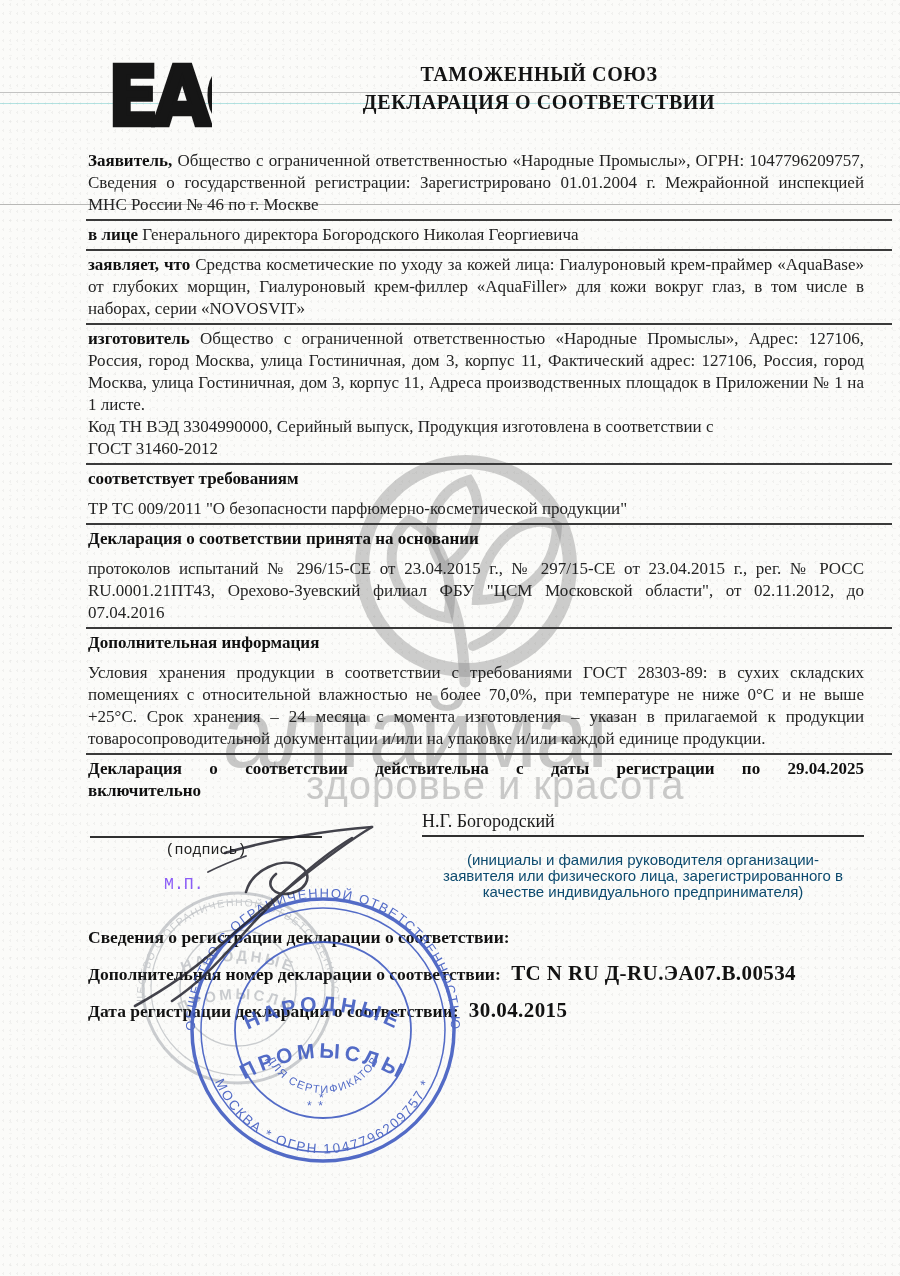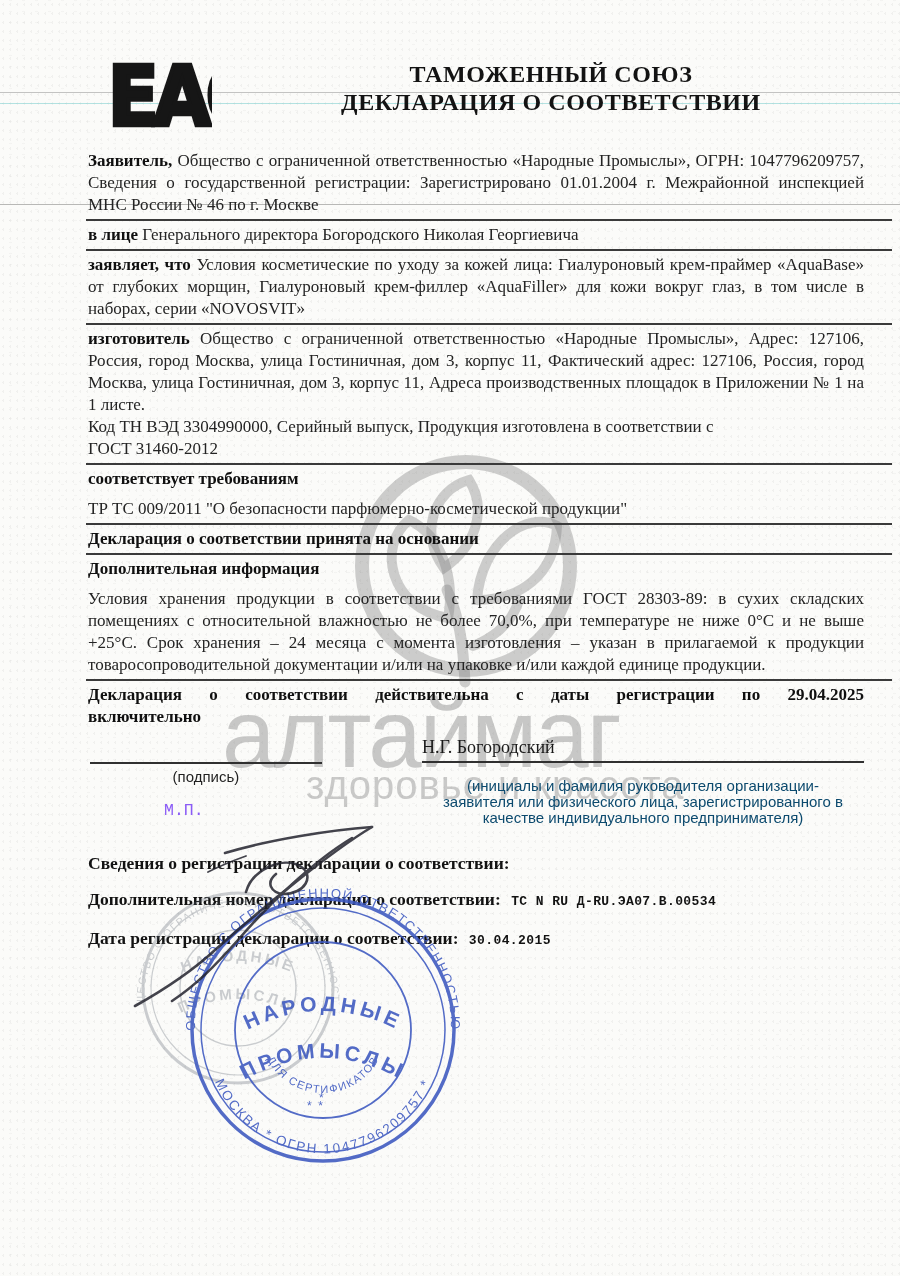--- a/index.html
+++ b/index.html
@@ -15,52 +15,52 @@
     background-size:7px 9px, 13px 11px;
     background-position:0 0, 4px 6px;
   }
   .scanline{position:absolute;left:0;right:0;height:1px;z-index:1;pointer-events:none;}
   #scan1{top:92px;background:rgba(140,140,140,0.5);}
   #scan2{top:103px;background:rgba(120,205,205,0.55);}
   #scan3{top:204px;background:rgba(90,90,90,0.42);}
 
   
   #eac{position:absolute;left:112px;top:44px;z-index:2;}
-  #title{position:absolute;left:256px;top:60px;width:590px;z-index:2;
-    text-align:center;font-weight:bold;font-size:24px;line-height:28px;
+  #title{position:absolute;left:244px;top:60px;width:590px;z-index:2;
+    text-align:center;font-weight:bold;font-size:20px;line-height:28px;
     letter-spacing:0.6px;color:#131313;}
 
   
   #doc{position:relative;z-index:2;padding:150px 36px 0 88px;font-size:17px;line-height:22px;}
   .sec p{margin:0;text-align:justify;white-space:pre-line;}
   .sec p.gap{margin-top:8px;}
   .sec b{color:#101010;}
   .sec hr{border:none;border-top:2px solid #3a3a3a;margin:3px -28px 3px -2px;height:0;}
   .spread{word-spacing:12px;}
 
   
   #sig-row{display:flex;margin-top:8px;}
   #sig-left{width:235px;margin-left:2px;}
   #sig-line{border-top:2px solid #303030;margin-top:26px;}
-  #sig-caption{font-family:Liberation Sans, sans-serif;font-size:15px;
+  #sig-caption{font-family:Liberation Mono, monospace;font-size:15px;
     text-align:center;margin-top:2px;color:#1f1f1f;}
   #sig-mp{font-family:Liberation Mono, monospace;font-size:16.5px;
     margin:12px 0 0 74px;color:#8b5cf6;}
   #sig-right{width:448px;margin-left:100px;}
   #head-name{font-size:18px;color:#1a1a1a;}
   #head-line{border-top:2px solid #303030;margin-top:3px;}
   #head-caption{font-family:"Liberation Sans","DejaVu Sans",sans-serif;font-size:15px;
     line-height:16px;text-align:center;white-space:pre-line;margin-top:15px;color:#0c4a6e;}
 
   
   .reg-line{font-weight:bold;color:#121212;font-size:17.5px;}
   #reg-info{margin-top:26px;}
   #reg-number{margin-top:14px;}
   #reg-date{margin-top:14px;}
-  .reg-num-val{font-size:13px;letter-spacing:0.4px;margin-left:6px;font-family:Liberation Mono, monospace;}
+  .reg-num-val{font-size:21px;letter-spacing:0.4px;margin-left:6px;}
 
   
   #wm-flower{position:absolute;left:347px;top:450px;z-index:1;pointer-events:none;}
   #wm-brand{position:absolute;left:222px;top:686px;z-index:1;pointer-events:none;
     font-family:"Liberation Sans","DejaVu Sans",sans-serif;font-weight:normal;
     font-size:96px;line-height:96px;letter-spacing:-2px;color:rgba(148,148,148,0.5);}
   #wm-tagline{position:absolute;left:306px;top:763px;z-index:1;pointer-events:none;
     font-family:"Liberation Sans","DejaVu Sans",sans-serif;
     font-size:40px;letter-spacing:1px;color:rgba(152,152,152,0.5);}
 
@@ -105,36 +105,37 @@
     <div>
         <div class="sec">
           <p class="lead"><b>Заявитель,</b><span> Общество с ограниченной ответственностью «Народные Промыслы», ОГРН: 1047796209757, Сведения о государственной регистрации: Зарегистрировано 01.01.2004 г. Межрайонной инспекцией МНС России № 46 по г. Москве</span></p>
           <hr>
         </div>
         <div class="sec">
           <p class="lead"><b>в лице</b><span> Генерального директора Богородского Николая Георгиевича</span></p>
           <hr>
         </div>
         <div class="sec">
-          <p class="lead"><b>заявляет, что</b><span> Условия косметические по уходу за кожей лица: Гиалуроновый крем-праймер «AquaBase» от глубоких морщин, Гиалуроновый крем-филлер «AquaFiller» для кожи вокруг глаз, в том числе в наборах, серии «NOVOSVIT»</span></p>
+          <p class="lead"><b>заявляет, что</b><span> Средства косметические по уходу за кожей лица: Гиалуроновый крем-праймер «AquaBase» от глубоких морщин, Гиалуроновый крем-филлер «AquaFiller» для кожи вокруг глаз, в том числе в наборах, серии «NOVOSVIT»</span></p>
           <hr>
         </div>
         <div class="sec">
           <p class="lead"><b>изготовитель</b><span> Общество с ограниченной ответственностью «Народные Промыслы», Адрес: 127106, Россия, город Москва, улица Гостиничная, дом 3, корпус 11, Фактический адрес: 127106, Россия, город Москва, улица Гостиничная, дом 3, корпус 11, Адреса производственных площадок в Приложении № 1 на 1 листе.</span></p>
           <p class="body">Код ТН ВЭД 3304990000, Серийный выпуск, Продукция изготовлена в соответствии с
 ГОСТ 31460-2012</p>
           <hr>
         </div>
         <div class="sec">
           <p class="lead"><b>соответствует требованиям</b></p>
           <p class="body gap">ТР ТС 009/2011 "О безопасности парфюмерно-косметической продукции"</p>
           <hr>
         </div>
         <div class="sec">
           <p class="lead"><b>Декларация о соответствии принята на основании</b></p>
+          <p class="body gap">протоколов испытаний № 296/15-СЕ от 23.04.2015 г., № 297/15-СЕ от 23.04.2015 г., рег. № РОСС RU.0001.21ПТ43, Орехово-Зуевский филиал ФБУ "ЦСМ Московской области", от 02.11.2012, до 07.04.2016</p>
           <hr>
         </div>
         <div class="sec">
           <p class="lead"><b>Дополнительная информация</b></p>
           <p class="body gap">Условия хранения продукции в соответствии с требованиями ГОСТ 28303-89: в сухих складских помещениях с относительной влажностью не более 70,0%, при температуре не ниже 0°С и не выше +25°С. Срок хранения – 24 месяца с момента изготовления – указан в прилагаемой к продукции товаросопроводительной документации и/или на упаковке и/или каждой единице продукции.</p>
           <hr>
         </div>
         <div class="sec">
           <p class="lead spread"><b>Декларация о соответствии действительна с даты регистрации по 29.04.2025 включительно</b></p>
         </div>

